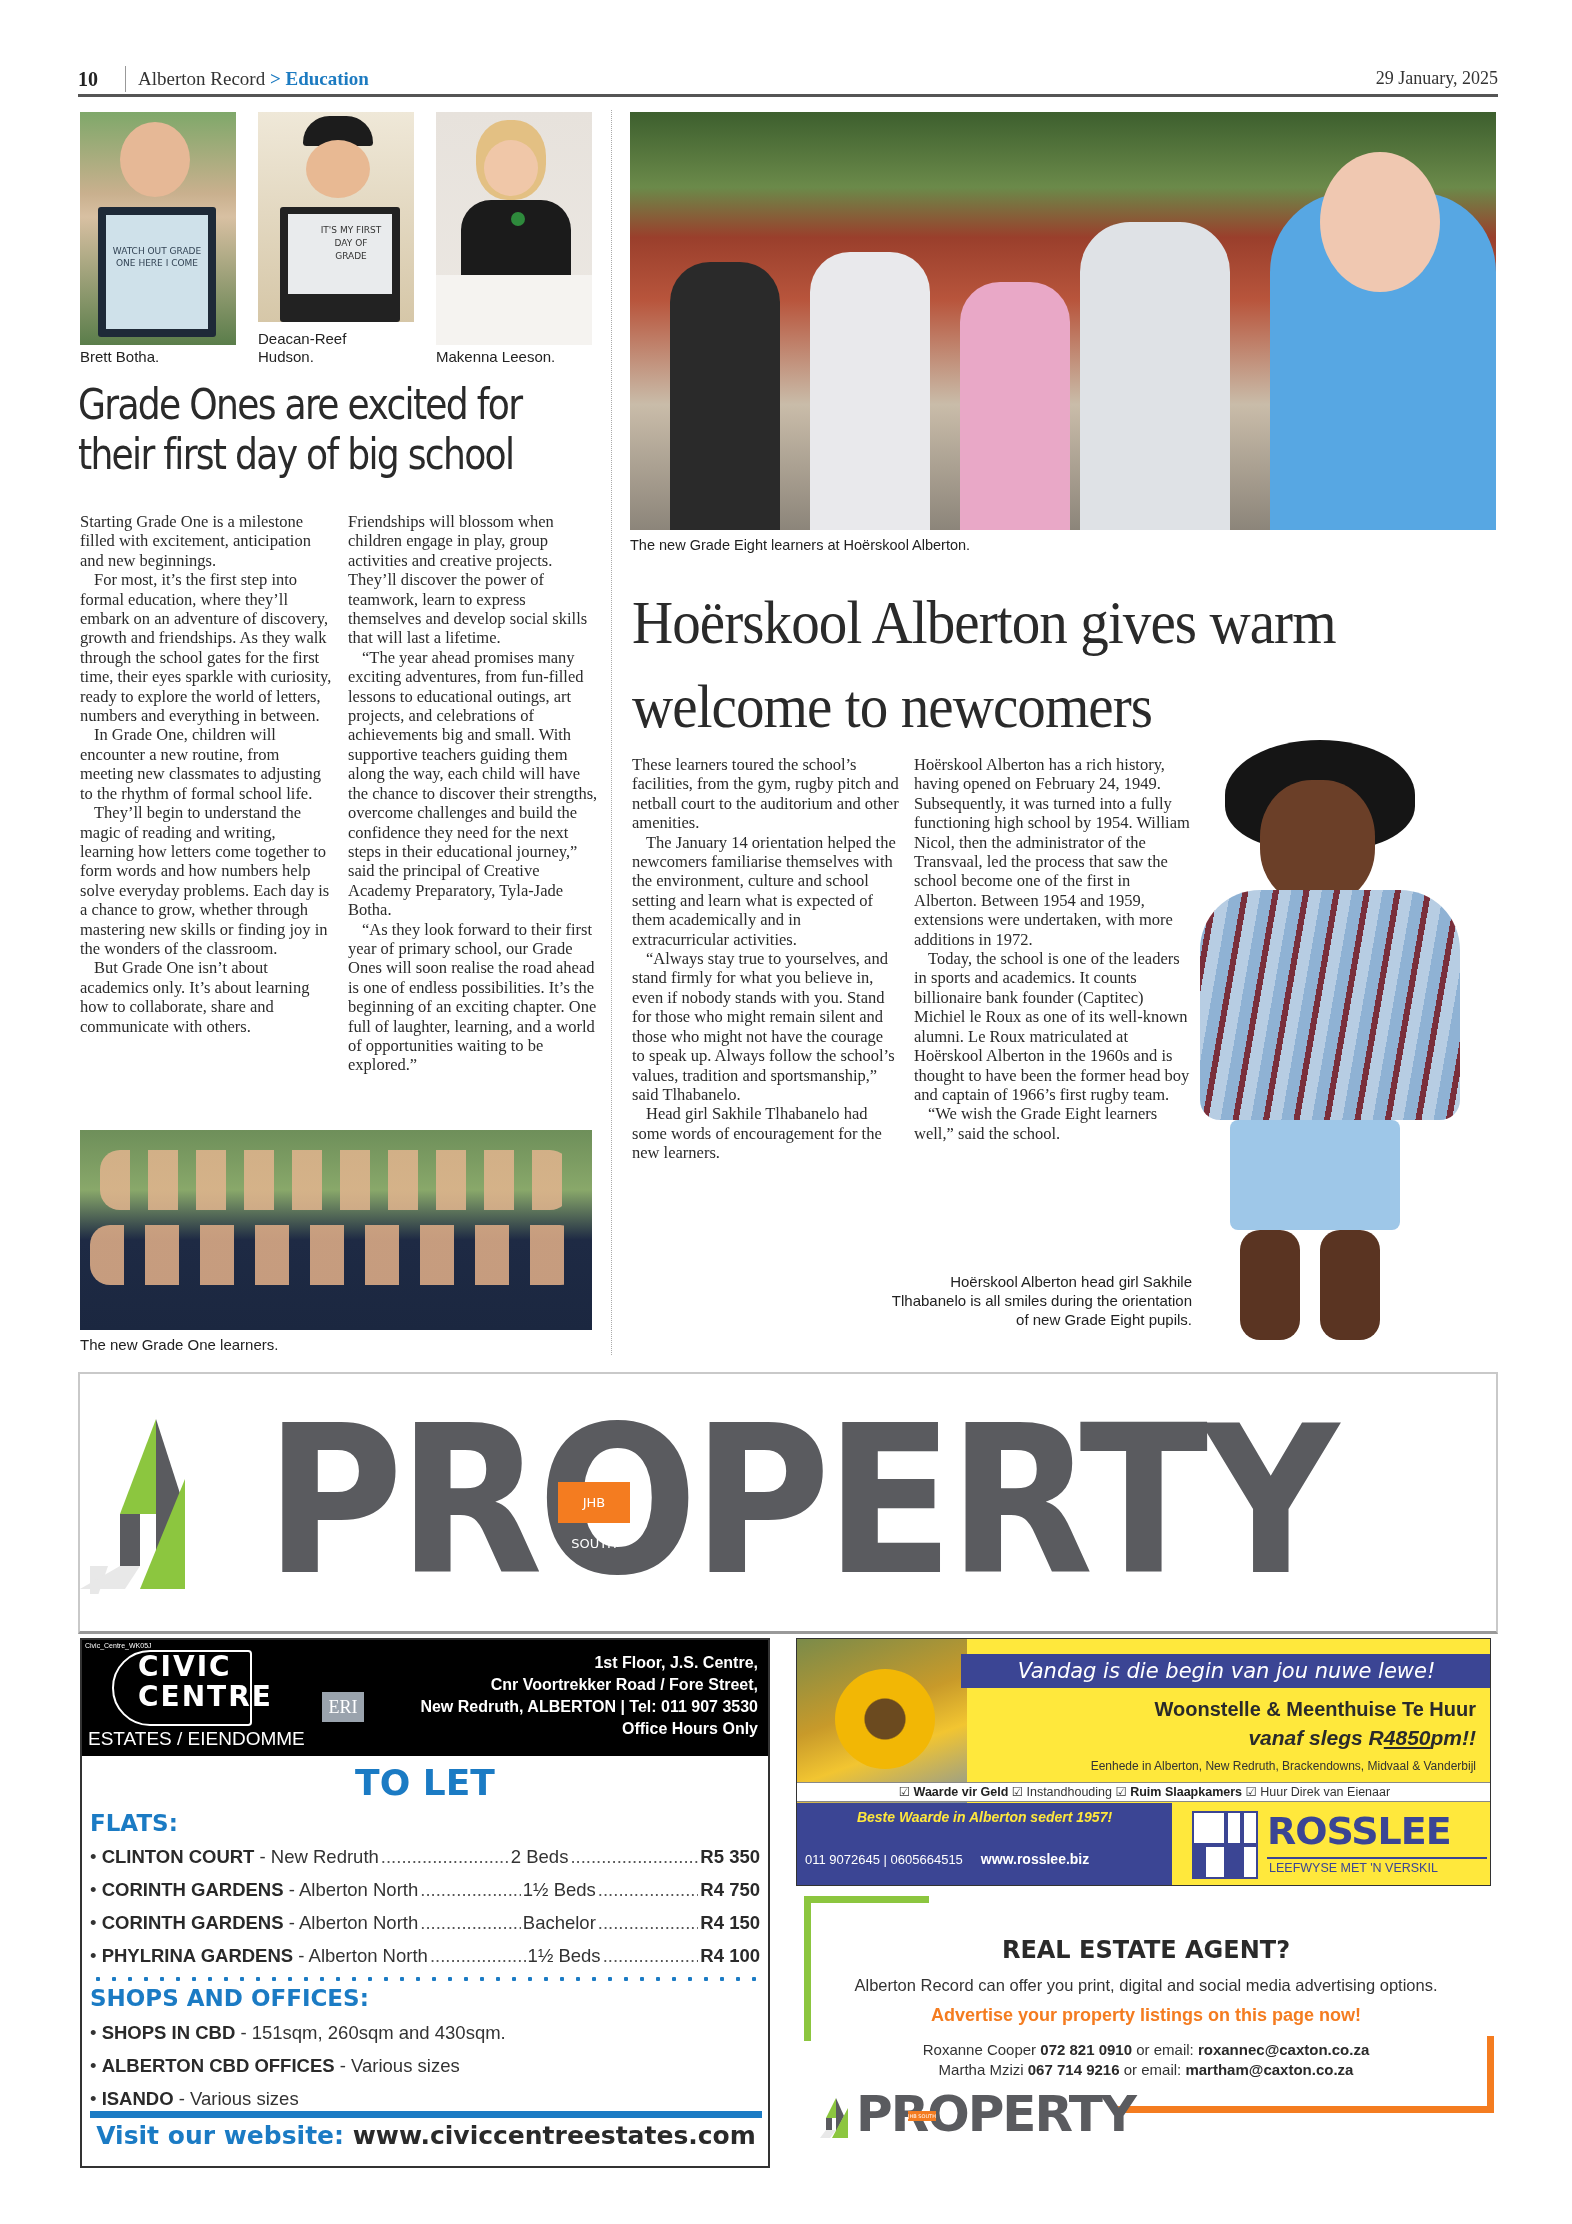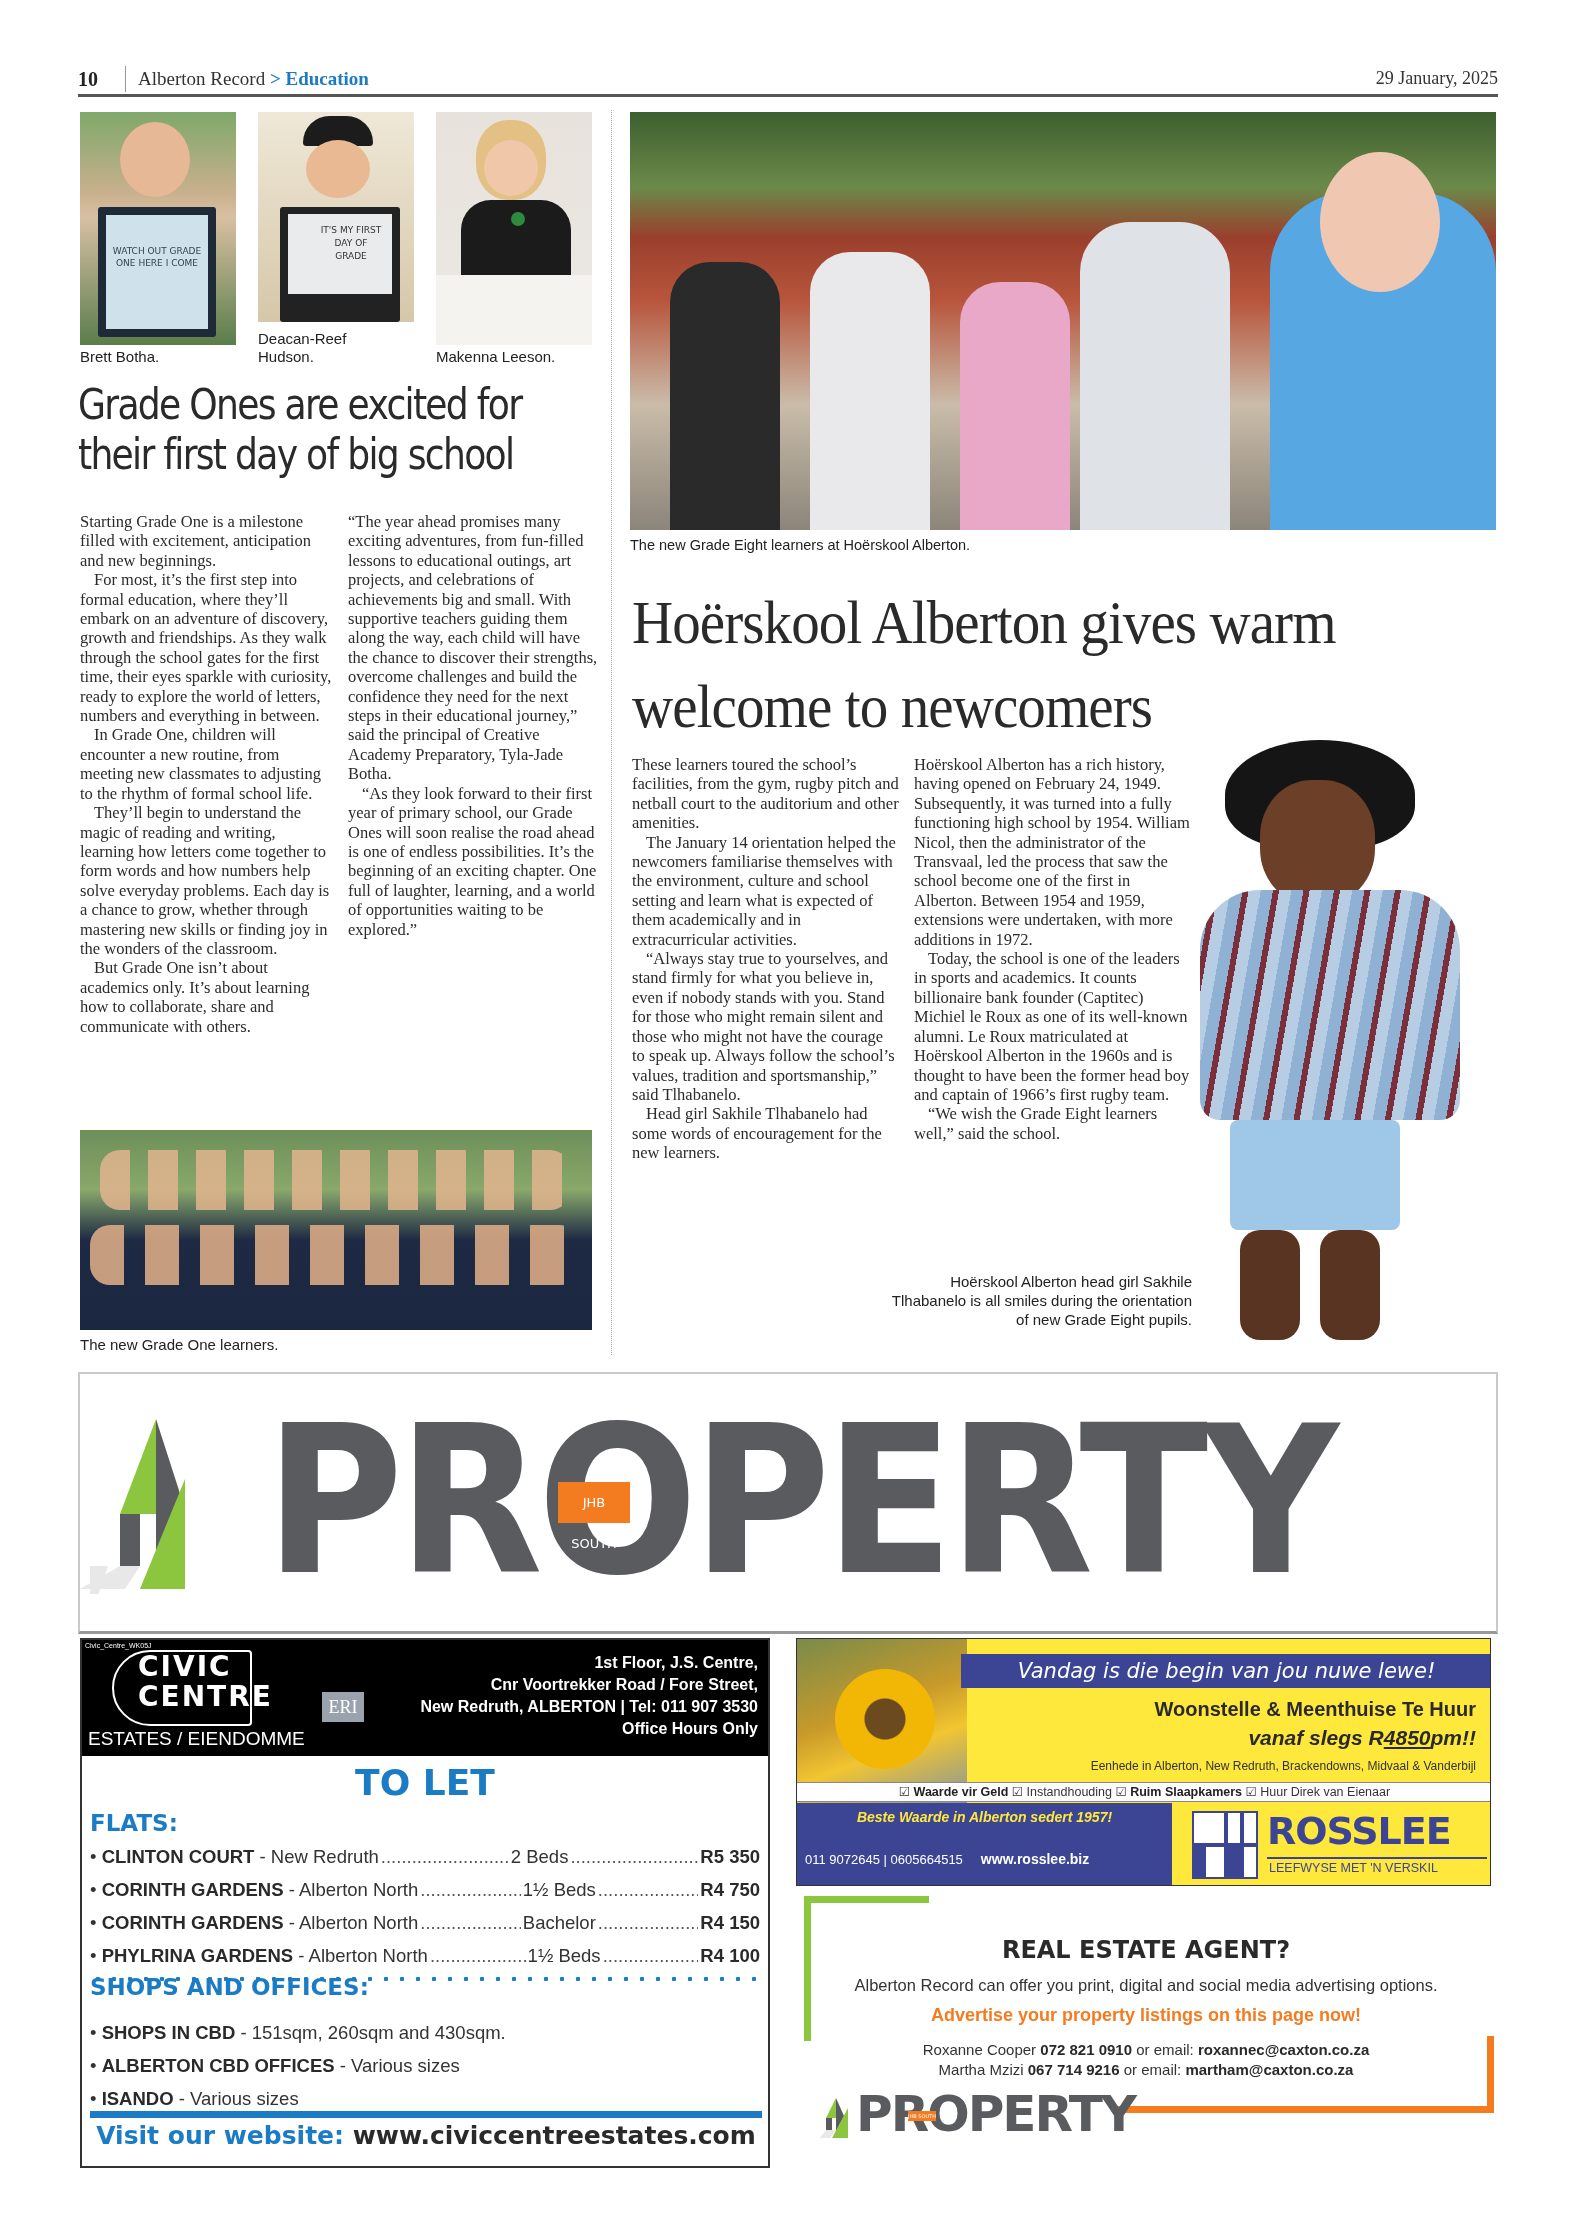--- a/index.html
+++ b/index.html
@@ -134,20 +134,21 @@
 <div class="abs hl1">Grade Ones are excited for their first day of big school</div>
 
 <div class="abs body-col" style="left:80px;top:512px;width:252px;">
   <p>Starting Grade One is a milestone filled with excitement, anticipation and new beginnings.</p>
   <p>For most, it’s the first step into formal education, where they’ll embark on an adventure of discovery, growth and friendships. As they walk through the school gates for the first time, their eyes sparkle with curiosity, ready to explore the world of letters, numbers and everything in between.</p>
   <p>In Grade One, children will encounter a new routine, from meeting new classmates to adjusting to the rhythm of formal school life.</p>
   <p>They’ll begin to understand the magic of reading and writing, learning how letters come together to form words and how numbers help solve everyday problems. Each day is a chance to grow, whether through mastering new skills or finding joy in the wonders of the classroom.</p>
   <p>But Grade One isn’t about academics only. It’s about learning how to collaborate, share and communicate with others.</p>
 </div>
 <div class="abs body-col" style="left:348px;top:512px;width:250px;">
+  <p>Friendships will blossom when children engage in play, group activities and creative projects. They’ll discover the power of teamwork, learn to express themselves and develop social skills that will last a lifetime.</p>
   <p>“The year ahead promises many exciting adventures, from fun-filled lessons to educational outings, art projects, and celebrations of achievements big and small. With supportive teachers guiding them along the way, each child will have the chance to discover their strengths, overcome challenges and build the confidence they need for the next steps in their educational journey,” said the principal of Creative Academy Preparatory, Tyla-Jade Botha.</p>
   <p>“As they look forward to their first year of primary school, our Grade Ones will soon realise the road ahead is one of endless possibilities. It’s the beginning of an exciting chapter. One full of laughter, learning, and a world of opportunities waiting to be explored.”</p>
 </div>
 
 <div class="abs photo" style="left:80px;top:1130px;width:512px;height:200px;background:linear-gradient(180deg,#6e8f5a 0%,#89a86a 30%,#1e2a44 55%,#1b2740 100%);">
   <div style="position:absolute;left:20px;top:20px;width:470px;height:60px;background:repeating-linear-gradient(90deg,#e2b48e 0 30px,transparent 30px 48px);border-radius:20px;opacity:.85;"></div>
   <div style="position:absolute;left:10px;top:95px;width:490px;height:60px;background:repeating-linear-gradient(90deg,#d9a985 0 34px,transparent 34px 55px);border-radius:20px;opacity:.9;"></div>
 </div>
 <div class="abs cap" style="left:80px;top:1336px;">The new Grade One learners.</div>
 
@@ -219,21 +220,21 @@
   </div>
   <div class="tolet">TO LET</div>
   <div class="sec-h" style="top:170px;">FLATS:</div>
   <div class="list" style="top:200px;">
     <div class="row">•&nbsp;<span class="b">CLINTON COURT</span>&nbsp;<span>- New Redruth</span><span class="dots">..............................................</span><span>2 Beds</span><span class="dots">..............................................</span><span class="b">R5 350</span></div>
     <div class="row">•&nbsp;<span class="b">CORINTH GARDENS</span>&nbsp;<span>- Alberton North</span><span class="dots">..............................................</span><span>1½ Beds</span><span class="dots">..............................................</span><span class="b">R4 750</span></div>
     <div class="row">•&nbsp;<span class="b">CORINTH GARDENS</span>&nbsp;<span>- Alberton North</span><span class="dots">..............................................</span><span>Bachelor</span><span class="dots">..............................................</span><span class="b">R4 150</span></div>
     <div class="row">•&nbsp;<span class="b">PHYLRINA GARDENS</span>&nbsp;<span>- Alberton North</span><span class="dots">..............................................</span><span>1½ Beds</span><span class="dots">..............................................</span><span class="b">R4 100</span></div>
   </div>
   <div class="dot-sep" style="top:336px;"></div>
-  <div class="sec-h" style="top:334px;">SHOPS AND OFFICES:</div>
+  <div class="sec-h" style="top:345px;">SHOPS AND OFFICES:</div>
   <div class="list" style="top:376px;">
     <div class="row">•&nbsp;<span class="b">SHOPS IN CBD</span>&nbsp;<span>- 151sqm, 260sqm and 430sqm.</span></div>
     <div class="row">•&nbsp;<span class="b">ALBERTON CBD OFFICES</span>&nbsp;<span>- Various sizes</span></div>
     <div class="row">•&nbsp;<span class="b">ISANDO</span>&nbsp;<span>- Various sizes</span></div>
   </div>
   <div class="blue-bar"></div>
   <div class="website">
     <span class="lbl">Visit our website:</span>
     <span class="url">www.civiccentreestates.com</span>
   </div>

